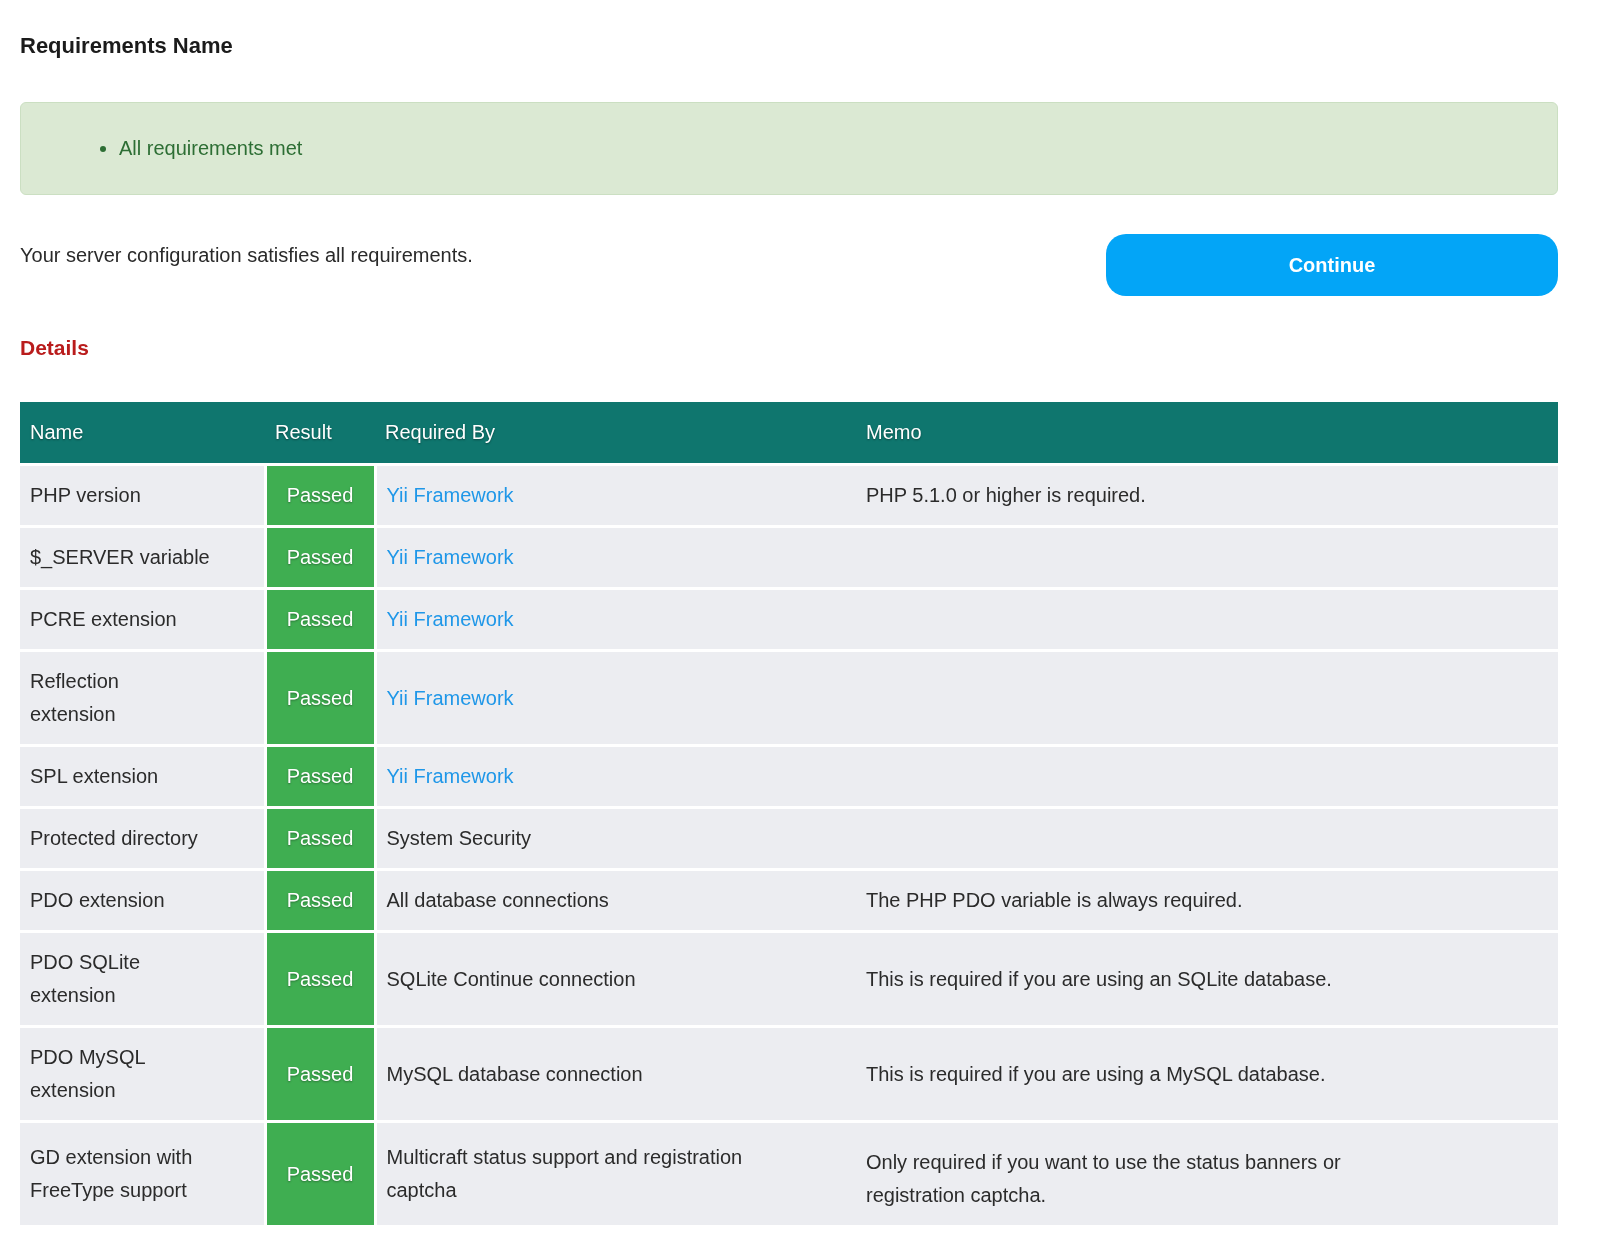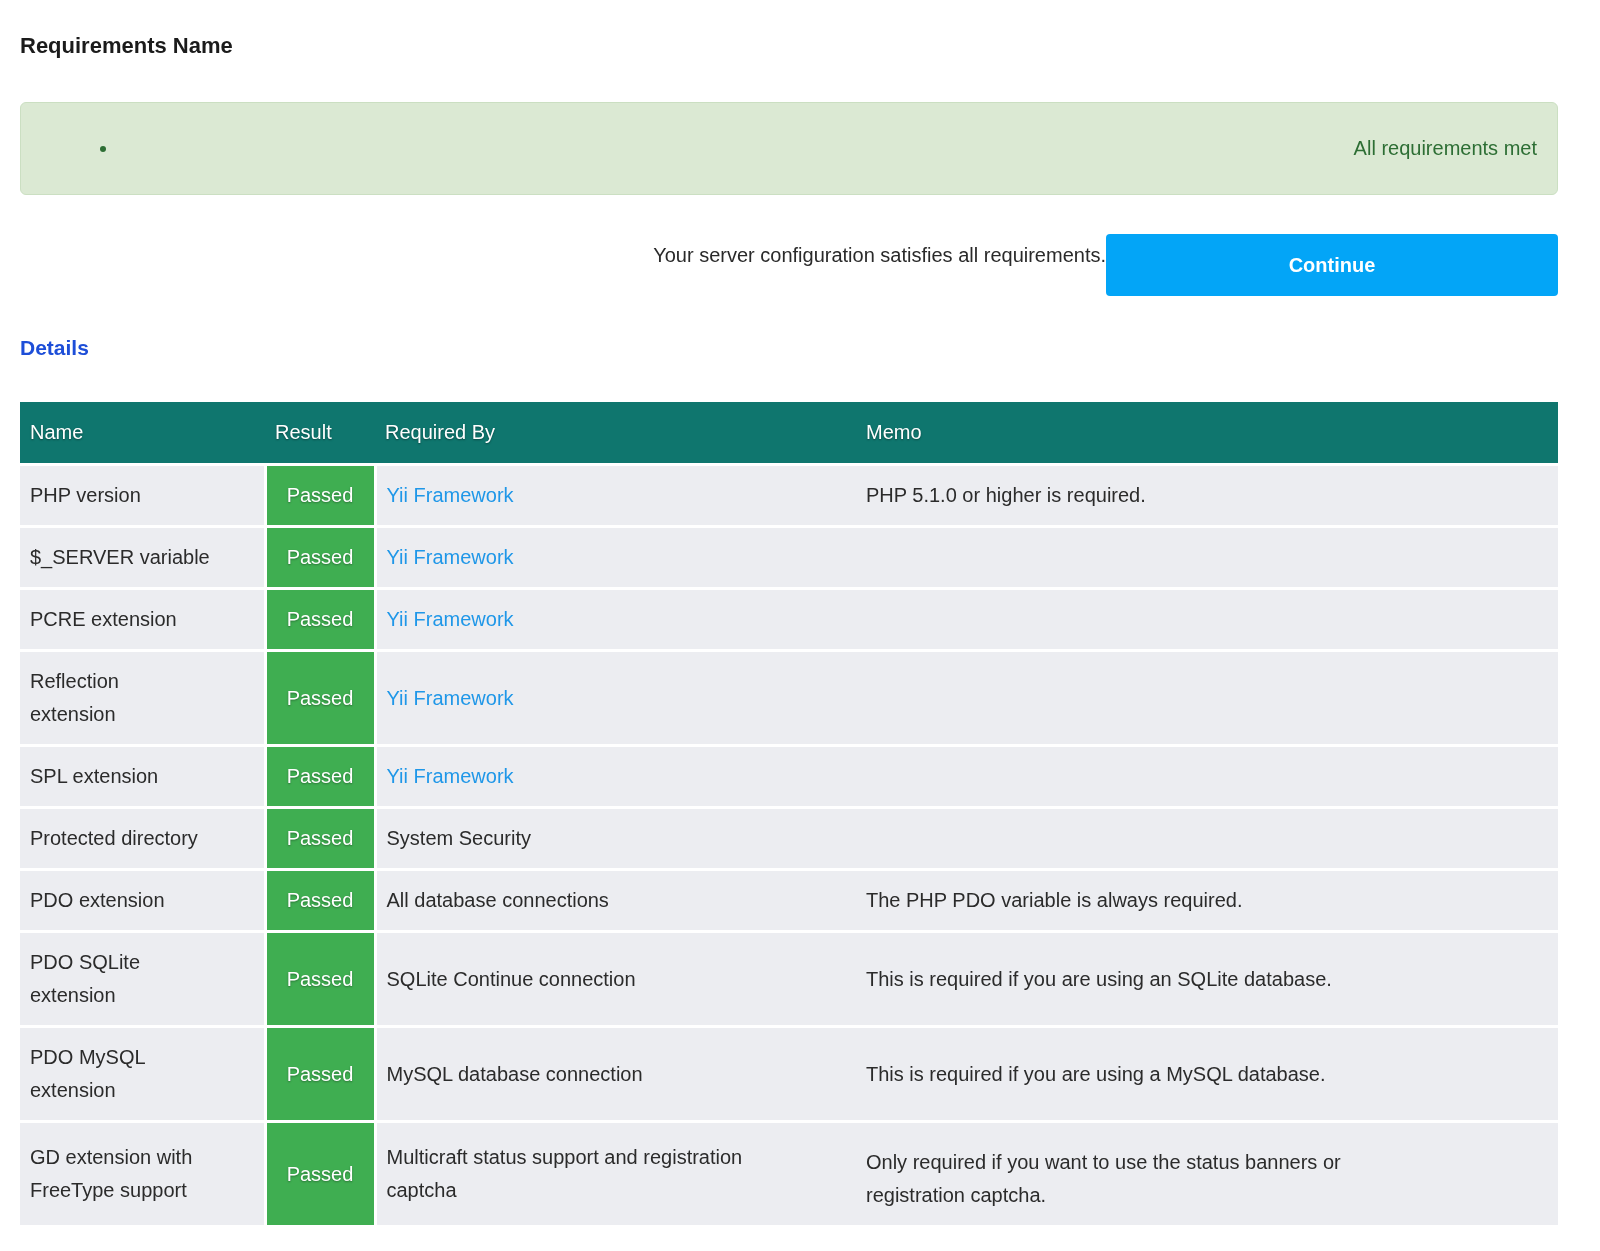--- a/index.html
+++ b/index.html
@@ -35,54 +35,53 @@
   }
   .alert-success ul {
     margin: 0;
     padding: 0 0 0 78px;
     list-style: disc;
   }
   .alert-success li {
     color: #2d6e34;
     font-size: 20px;
     line-height: 33px;
-    text-align: right;
   }
   .alert-success li::marker { color: #2d6e34; }
 
   .action-row {
     margin-top: 39px;
     display: flex;
-    justify-content: flex-end;
+    justify-content: space-between;
     align-items: flex-start;
   }
   .summary-text {
     margin: 7px 0 0 0;
     font-size: 20px;
     line-height: 1.4;
     color: #2a2a2a;
   }
   .continue-btn {
     flex-shrink: 0;
     width: 452px;
     height: 62px;
     background: #03a5f7;
     color: #ffffff;
     font-family: inherit;
     font-size: 20px;
     font-weight: bold;
     border: none;
-    border-radius: 4px;
+    border-radius: 20px;
     cursor: pointer;
   }
 
   h2.details-title {
     font-size: 21px;
     font-weight: bold;
-    color: #1d4ed8;
+    color: #b91c1c;
     margin: 39px 0 0 0;
     line-height: 1.2;
   }
 
   table.req-table {
     margin-top: 42px;
     width: 100%;
     border-collapse: collapse;
     font-size: 20px;
   }

